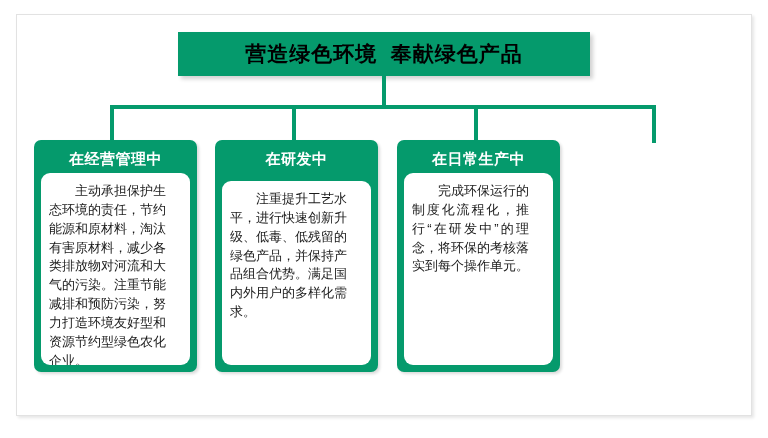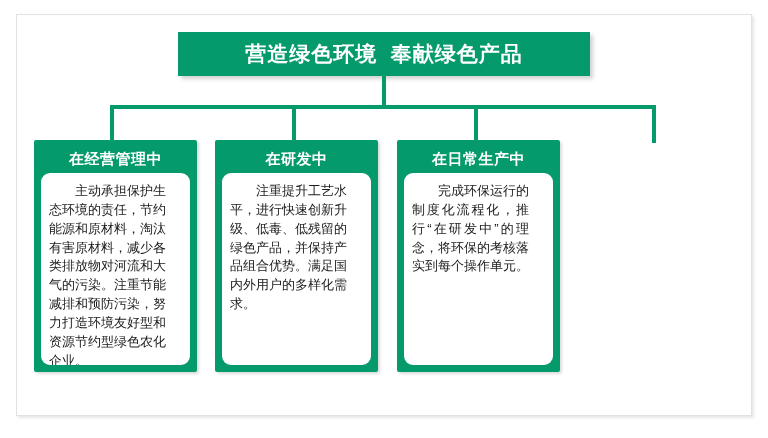--- a/index.html
+++ b/index.html
@@ -42,21 +42,21 @@
     width: 412px;
     height: 44px;
     background: #059a6c;
     box-shadow: 3px 3px 4px rgba(0,0,0,0.18);
     display: flex;
     align-items: center;
     justify-content: center;
     box-sizing: border-box;
   }
   .banner-text {
-    color: #ffffff;
+    color: #000000;
     font-size: 21px;
     font-weight: bold;
     letter-spacing: 1px;
     white-space: pre;
   }
 
   
   .conn {
     position: absolute;
     background: #059a6c;
@@ -68,29 +68,29 @@
   .drop3     { left: 474px; top: 105px; width: 4px;   height: 38px; }
   .drop4     { left: 652px; top: 105px; width: 4px;   height: 38px; }
 
   
   .card {
     position: absolute;
     top: 140px;
     width: 163px;
     height: 232px;
     background: #059a6c;
-    border-radius: 2px;
+    border-radius: 7px;
     box-shadow: 2px 2px 3px rgba(0,0,0,0.14);
     box-sizing: border-box;
     padding: 6px 7px 7px 7px;
     display: flex;
     flex-direction: column;
   }
   .card.c1 { left: 34px;  }
-  .card.c2 { left: 215px; }
+  .card.c2 { left: 215px; gap: 8px; }
   .card.c3 { left: 397px; }
   .card.c4 { left: 578px; }
 
   .card-head {
     height: 27px;
     display: flex;
     align-items: center;
     justify-content: center;
     flex: 0 0 auto;
   }

